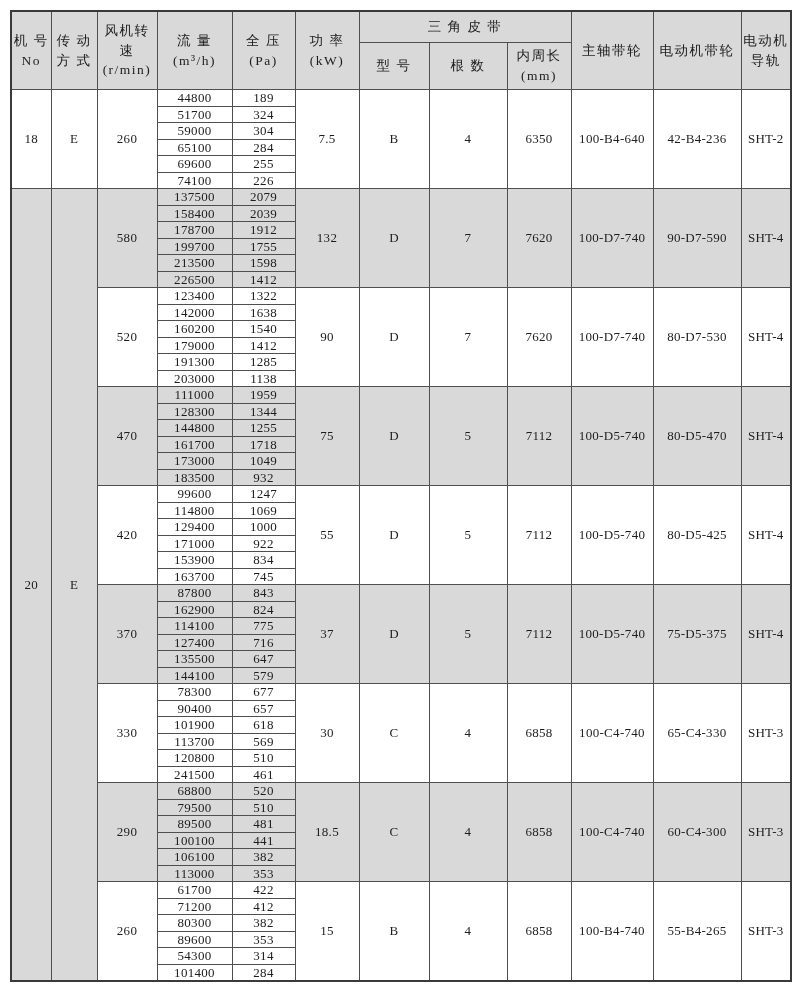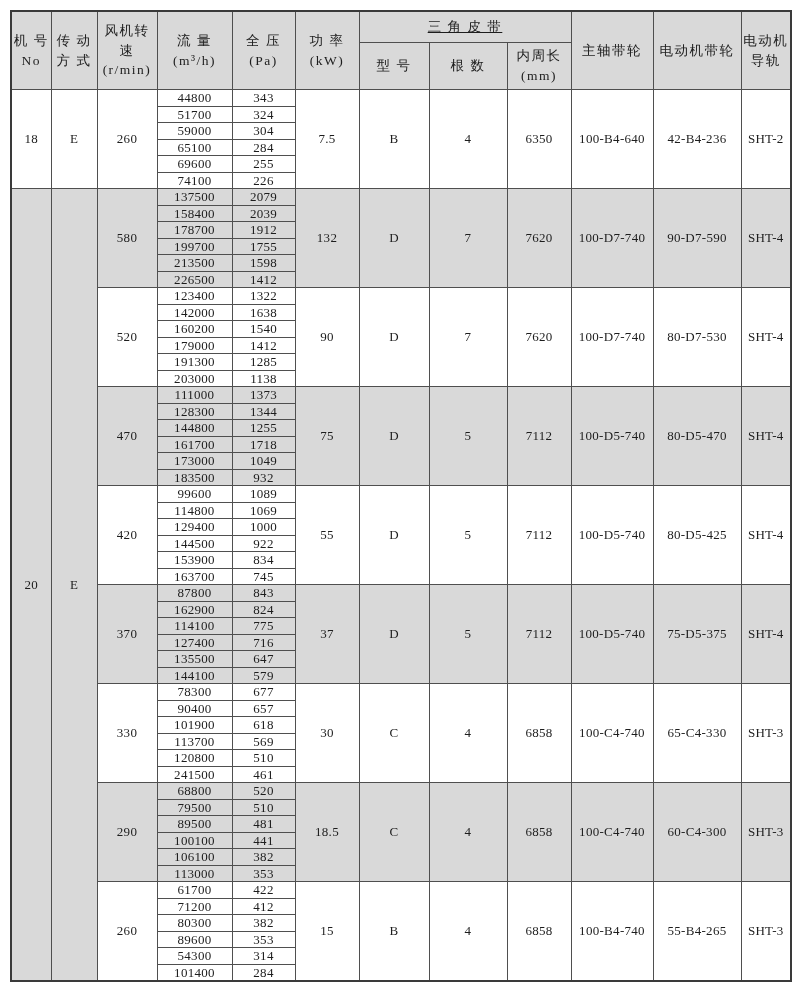--- a/index.html
+++ b/index.html
@@ -32,21 +32,21 @@
     overflow: hidden;
   }
   thead th {
     background: #d9d9d9;
     font-weight: normal;
     font-size: 13.5px;
     line-height: 1.45;
     white-space: pre-line;
     letter-spacing: 1.5px;
   }
-  thead tr.h1 th.group { height: 30px; text-decoration: underline; }
+  thead tr.h1 th.group { height: 30px; }
   thead tr.h2 th { height: 46px; }
   tbody td {
     font-size: 13px;
     height: 15.5px;
     line-height: 15.5px;
     white-space: nowrap;
     background: transparent;
     letter-spacing: 0.3px;
   }
   tbody tr.shaded { background: #d9d9d9; }
@@ -97,21 +97,21 @@
         <th>内周长
 (mm)</th>
       </tr>
     </thead>
     <tbody id="spec-body">
         <tr class="">
           <td rowspan="6">18</td>
           <td rowspan="6">E</td>
           <td rowspan="6">260</td>
           <td>44800</td>
-          <td>343</td>
+          <td>189</td>
           <td rowspan="6">7.5</td>
           <td rowspan="6">B</td>
           <td rowspan="6">4</td>
           <td rowspan="6">6350</td>
           <td rowspan="6">100-B4-640</td>
           <td rowspan="6">42-B4-236</td>
           <td rowspan="6">SHT-2</td>
         </tr>
         <tr class="">
           <td>51700</td>
@@ -195,21 +195,21 @@
           <td>191300</td>
           <td>1285</td>
         </tr>
         <tr class="">
           <td>203000</td>
           <td>1138</td>
         </tr>
         <tr class="shaded">
           <td rowspan="6">470</td>
           <td>111000</td>
-          <td>1373</td>
+          <td>1959</td>
           <td rowspan="6">75</td>
           <td rowspan="6">D</td>
           <td rowspan="6">5</td>
           <td rowspan="6">7112</td>
           <td rowspan="6">100-D5-740</td>
           <td rowspan="6">80-D5-470</td>
           <td rowspan="6">SHT-4</td>
         </tr>
         <tr class="shaded">
           <td>128300</td>
@@ -227,39 +227,39 @@
           <td>173000</td>
           <td>1049</td>
         </tr>
         <tr class="shaded">
           <td>183500</td>
           <td>932</td>
         </tr>
         <tr class="">
           <td rowspan="6">420</td>
           <td>99600</td>
-          <td>1089</td>
+          <td>1247</td>
           <td rowspan="6">55</td>
           <td rowspan="6">D</td>
           <td rowspan="6">5</td>
           <td rowspan="6">7112</td>
           <td rowspan="6">100-D5-740</td>
           <td rowspan="6">80-D5-425</td>
           <td rowspan="6">SHT-4</td>
         </tr>
         <tr class="">
           <td>114800</td>
           <td>1069</td>
         </tr>
         <tr class="">
           <td>129400</td>
           <td>1000</td>
         </tr>
         <tr class="">
-          <td>144500</td>
+          <td>171000</td>
           <td>922</td>
         </tr>
         <tr class="">
           <td>153900</td>
           <td>834</td>
         </tr>
         <tr class="">
           <td>163700</td>
           <td>745</td>
         </tr>

